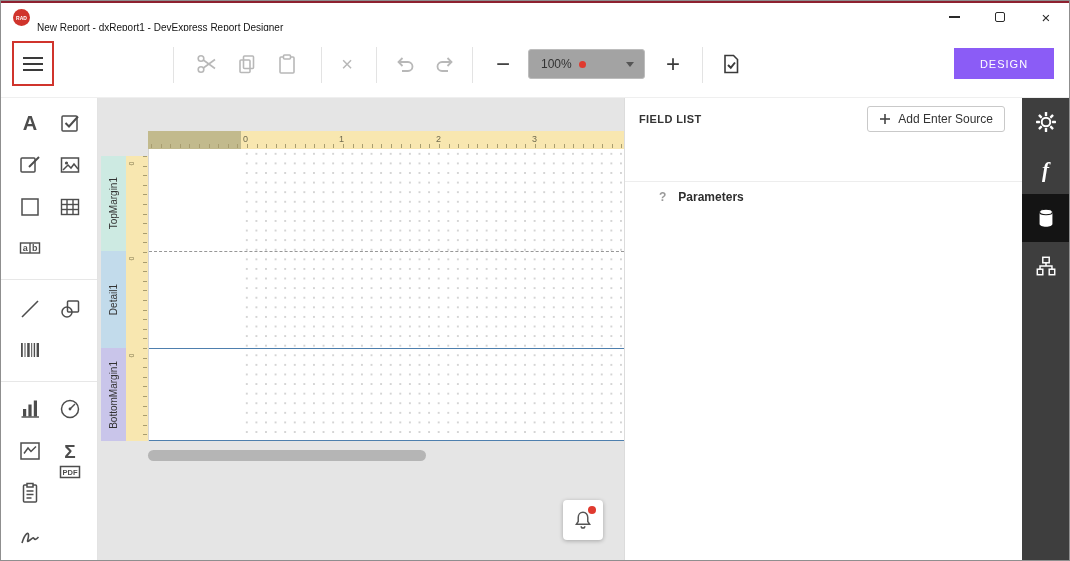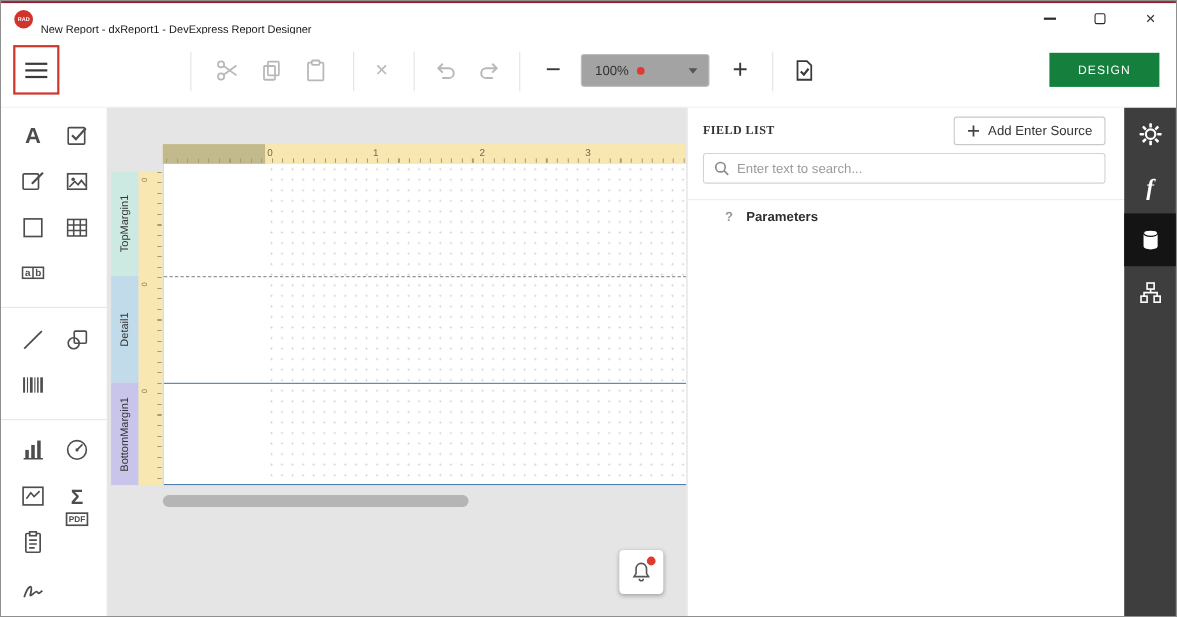--- a/index.html
+++ b/index.html
@@ -22,21 +22,21 @@
   .burger span { width:20px; height:2px; background:#3a3a3a; }
   .tsep { position:absolute; top:16px; height:36px; width:1px; background:#e3e3e3; }
   .tbtn { position:absolute; top:16px; width:34px; height:34px; display:flex; align-items:center; justify-content:center; font-size:20px; color:#b8b8b8; }
   .tbtn.enabled { color:#3a3a3a; }
   .zoom { position:absolute; left:527px; top:18px; width:117px; height:30px; border:1px solid #bdbdbd; border-radius:3px; background:#a3a3a3; display:flex; align-items:center; }
   .zoom-val { margin-left:12px; font-size:12px; color:#333; }
   .zoom-dot { width:7px; height:7px; border-radius:50%; background:#e03a2f; margin-left:7px; }
   .zoom-caret { position:absolute; right:10px; top:12px; width:0; height:0; border-left:4px solid transparent; border-right:4px solid transparent; border-top:5px solid #555; }
   .mode { position:absolute; right:15px; top:17px; height:31px; display:flex; }
   .mode-btn { width:100px; height:31px; display:flex; align-items:center; justify-content:center; color:#fff; font-size:11px; letter-spacing:1px; }
-  .mode-design { background:#15803d; }
+  .mode-design { background:#8b5cf6; }
   .mode-preview { background:#6a6a6a; }
 
   
   .toolbox { position:absolute; top:97px; left:0; width:97px; bottom:0; background:#fff; border-right:1px solid #e3e3e3; }
   .tb-item { position:absolute; width:26px; height:26px; display:flex; align-items:center; justify-content:center; }
   .tb-sep { position:absolute; left:0; right:0; height:1px; background:#e7e7e7; }
 
   
   .surface { position:absolute; top:97px; left:97px; width:526px; bottom:0; background:#e5e5e5; overflow:hidden; }
   .band { position:absolute; left:3px; width:25px; display:flex; align-items:center; justify-content:center; }
@@ -54,21 +54,21 @@
   .page { position:absolute; left:50px; top:51px; width:476px; height:292px; background:#fff; border-left:1px solid #d6d6d6; }
   .pgrid { position:absolute; left:93px; right:0; top:0; bottom:0; background-image:radial-gradient(circle,#d4d4d4 0.8px,transparent 1px); background-size:9.6px 9.6px; }
   .dashline { position:absolute; left:0; right:0; top:102px; border-top:1px dashed #979797; }
   .blue { position:absolute; left:0; right:0; border-top:1px solid #4e7fae; }
   .hscroll { position:absolute; left:50px; top:352px; width:278px; height:11px; background:#b5b5b5; border-radius:6px; }
   .bell-btn { position:absolute; left:465px; top:402px; width:40px; height:40px; background:#fff; border-radius:4px; box-shadow:0 1px 4px rgba(0,0,0,.28); display:flex; align-items:center; justify-content:center; }
   .bell-dot { position:absolute; right:7px; top:6px; width:8px; height:8px; border-radius:50%; background:#e03a2f; }
 
   
   .fieldpanel { position:absolute; top:97px; left:623px; width:400px; bottom:0; background:#fff; border-left:1px solid #dcdcdc; }
-  .fl-title { position:absolute; left:14px; top:15px; font-size:11px; font-weight:bold; color:#333; letter-spacing:.4px;font-family:Liberation Serif, serif; }
+  .fl-title { position:absolute; left:14px; top:15px; font-size:11px; font-weight:bold; color:#333; letter-spacing:.4px; }
   .adds-btn { position:absolute; right:19px; top:8px; height:26px; padding:0 11px; border:1px solid #c9c9c9; border-radius:3px; background:#fff; display:flex; align-items:center; gap:7px; font-size:12px; color:#333; }
   .search { position:absolute; left:14px; top:41px; right:19px; height:28px; border:1px solid #d4d4d4; border-radius:3px; background:#fff; display:flex; align-items:center; padding:0 9px; gap:7px; }
   .search input { border:none; outline:none; flex:1; font-size:12px; color:#333; font-family:inherit; background:transparent; }
   .search input::placeholder { color:#9b9b9b; }
   .fl-divider { position:absolute; left:0; right:0; top:83px; height:1px; background:#ededed; }
   .param-row { position:absolute; left:34px; top:90px; display:flex; align-items:center; gap:12px; font-size:12px; height:18px; }
   .param-q { color:#9a9a9a; font-weight:bold; }
   .param-label { color:#2e2e2e; font-weight:bold; }
 
   
@@ -373,27 +373,20 @@
   <div class="fieldpanel">
     <div class="fl-title">FIELD LIST</div>
     <div class="adds-btn">
       <svg width="12" height="12" viewBox="0 0 12 12">
           <g stroke="#444" stroke-width="1.6">
             <line x1="6" y1="1" x2="6" y2="11"></line>
             <line x1="1" y1="6" x2="11" y2="6"></line>
           </g>
         </svg>
       <span>Add Enter Source</span>
-    </div>
-    <div class="search">
-      <svg width="14" height="14" viewBox="0 0 14 14">
-          <circle cx="6" cy="6" r="4.3" stroke="#8a8a8a" fill="none" stroke-width="1.5"></circle>
-          <line x1="9.4" y1="9.4" x2="13" y2="13" stroke="#8a8a8a" stroke-width="1.5"></line>
-        </svg>
-      <input type="text" placeholder="Enter text to search..." style="">
     </div>
     <div class="fl-divider"></div>
     <div class="param-row">
       <span class="param-q">?</span>
       <span class="param-label">Parameters</span>
     </div>
   </div>
 
   <div class="darkbar">
     <div class="db-item">

